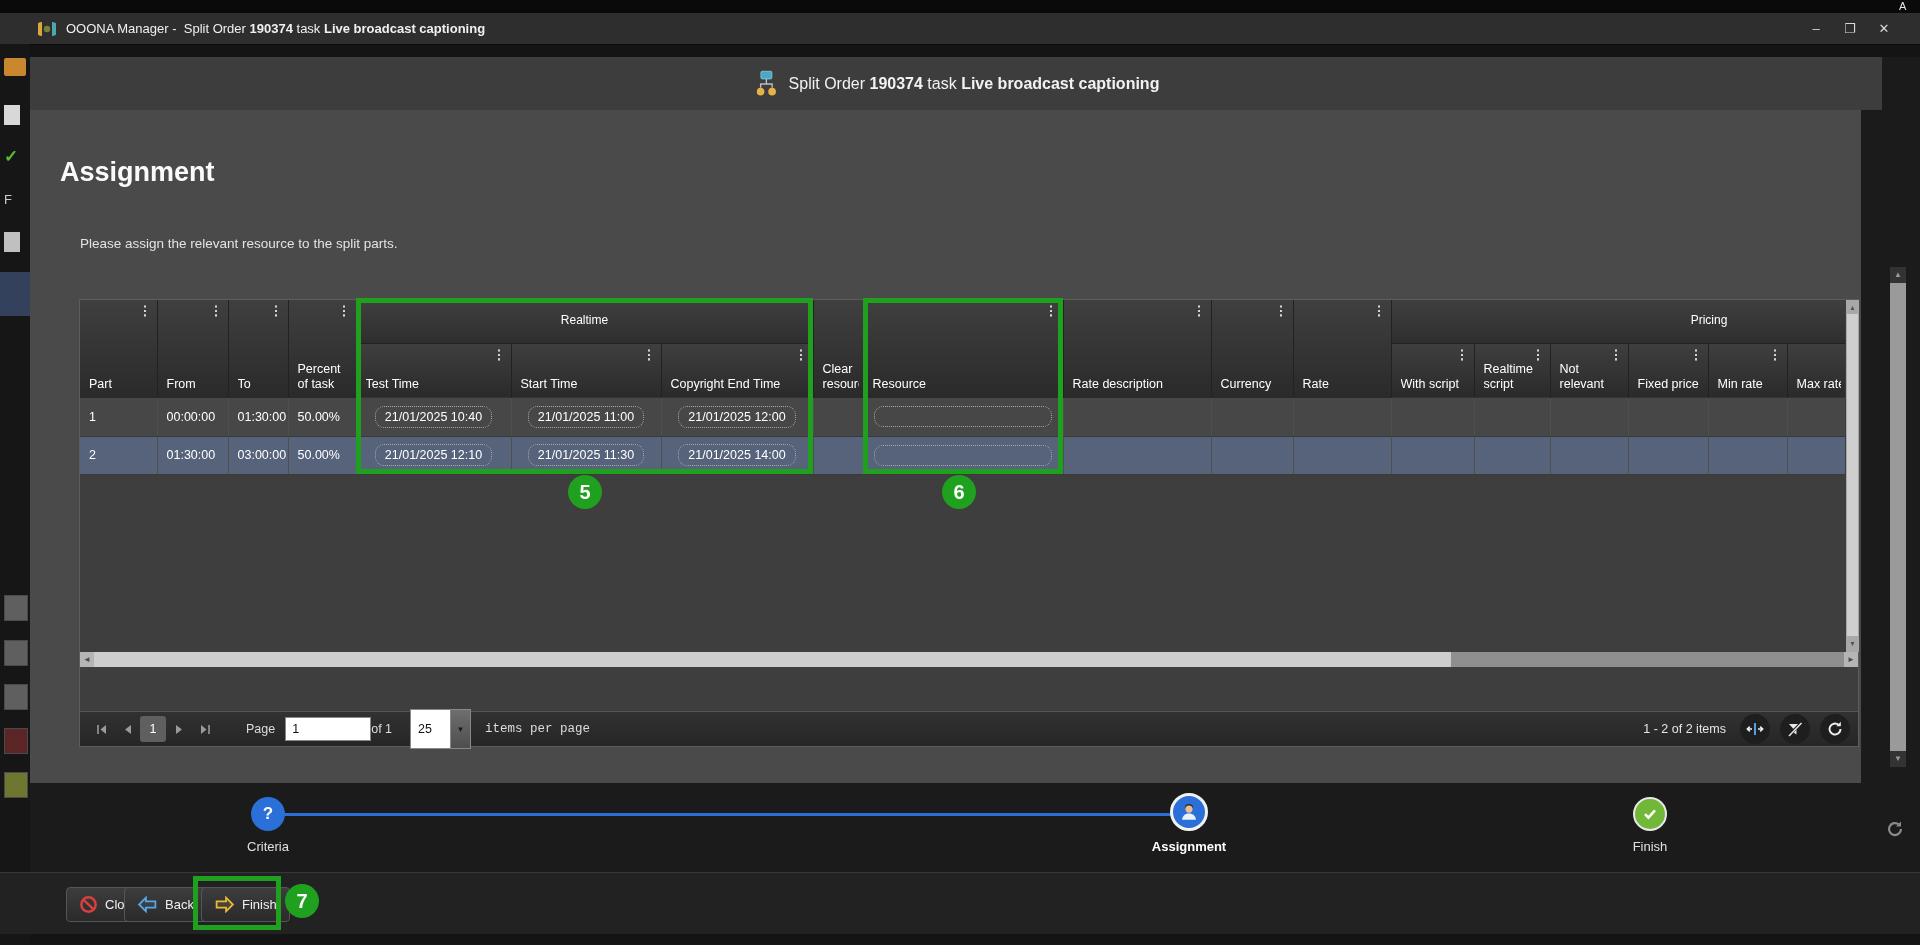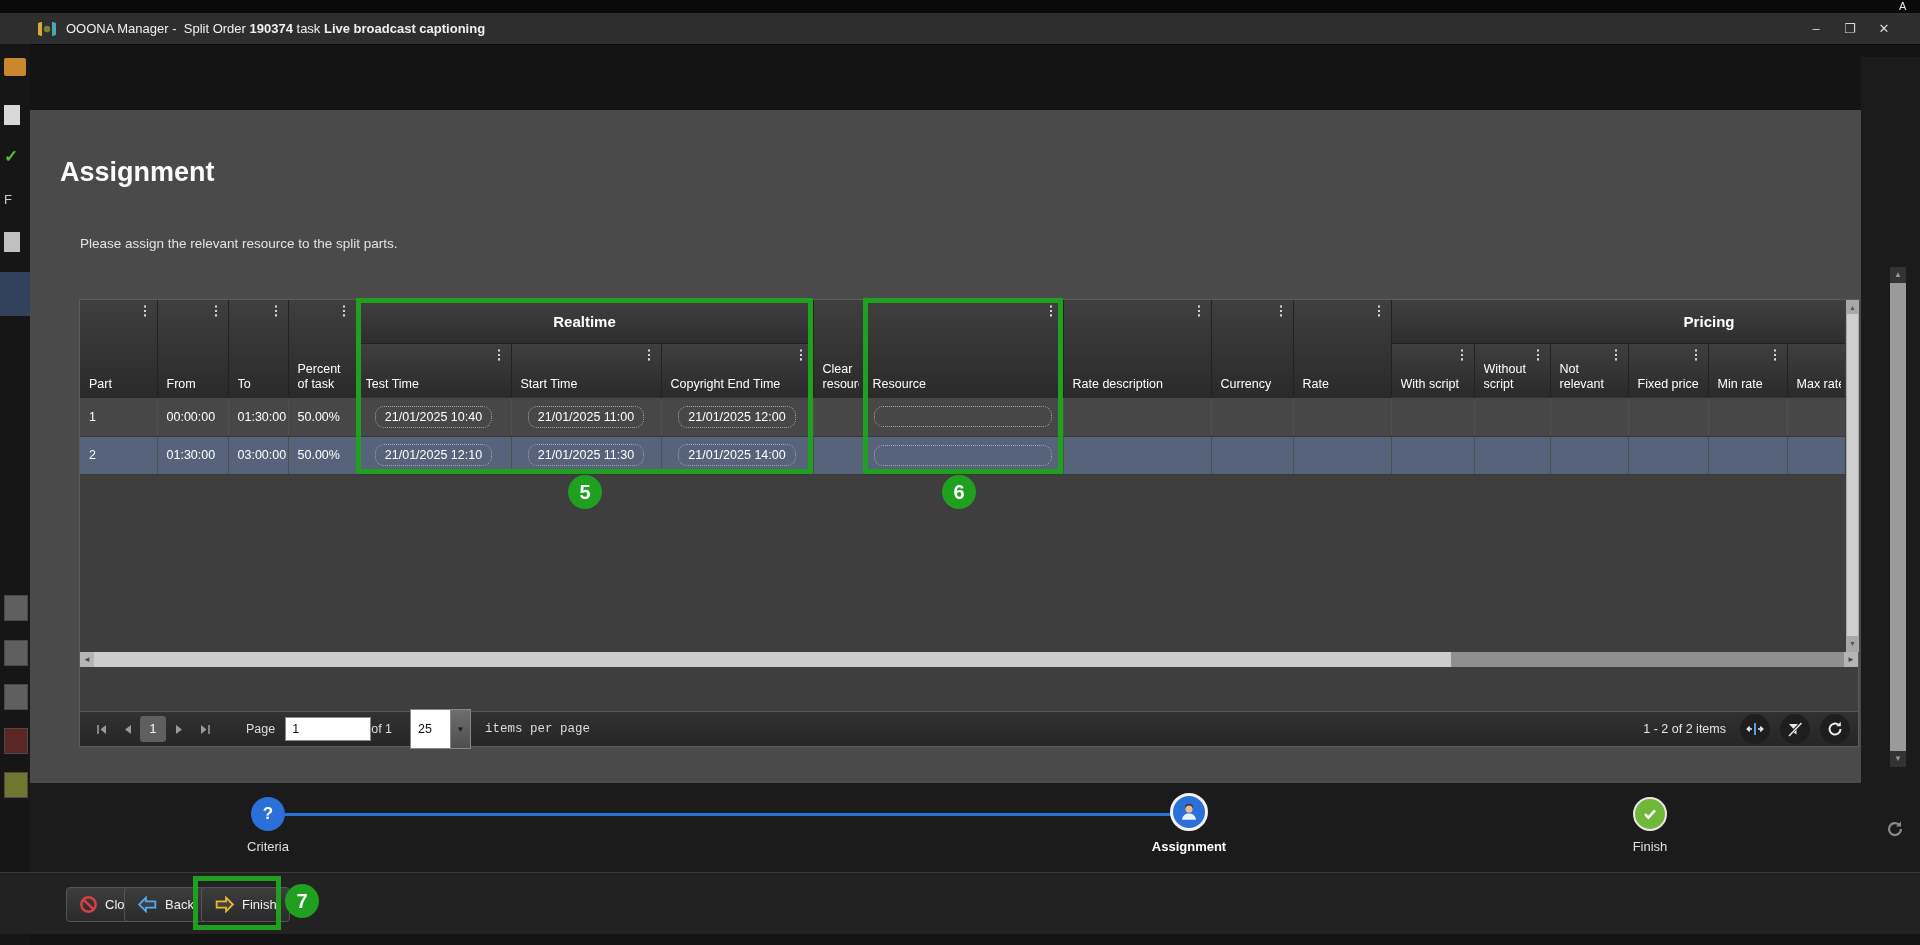--- a/index.html
+++ b/index.html
@@ -43,21 +43,21 @@
   .grid-wrap { left:79px; top:299px; width:1780px; height:448px; border:1px solid #5c5c5c; background:#3e3e3e; }
   .grid-body { position:absolute; left:0; top:0; width:1765px; height:352px; background:#3e3e3e; overflow:hidden; }
   table.grid-table { border-collapse:collapse; table-layout:fixed; width:1765px; }
   thead tr.gr { height:43px; }
   thead tr.sub { height:55px; }
   th.hcell { position:relative; background:linear-gradient(#3f3f3f,#2a2a2a); border-right:1px solid #222; font-weight:normal; }
   th.hcell .hlabel { position:absolute; left:9px; right:4px; bottom:5px; text-align:left; color:#fff; font-size:12.5px; line-height:1.25; overflow:hidden; max-height:34px; }
   th.hcell .nowrap { white-space:nowrap; }
   th.hcell .menu { position:absolute; top:4px; right:5px; color:#e0e0e0; font-size:13px; font-weight:bold; line-height:1; cursor:pointer; }
   th.gcell { position:relative; background:linear-gradient(#3f3f3f,#2e2e2e); border-right:1px solid #222; border-bottom:1px solid #222; }
-  th.gcell .glabel { position:absolute; left:50%; transform:translateX(-50%); top:50%; margin-top:-8px; color:#fff; font-size:15px; font-weight:bold; white-space:nowrap; }
+  th.gcell .glabel { position:absolute; left:50%; transform:translateX(-50%); top:50%; margin-top:-8px; color:#fff; font-size:12px; font-weight:normal; white-space:nowrap; }
   th.gcell .glabel.shift { left:calc(50% + 91px); }
   tbody tr { height:38px; }
   tbody tr.r1 { background:#474747; }
   tbody tr.r2 { background:#57627b; }
   tbody td { border-right:1px solid rgba(255,255,255,0.09); border-bottom:1px solid #3a3a3a; color:#fff; font-size:12.5px; padding-left:9px; overflow:hidden; white-space:nowrap; }
   tbody td.chipcell { padding:0 4px; text-align:center; }
   .chip { display:inline-block; border:1px dotted #a8a8a8; border-radius:9px; padding:3px 9px; color:#fff; font-size:12.5px; cursor:pointer; }
   .chip-empty { display:inline-block; border:1px dotted #a8a8a8; border-radius:9px; width:178px; height:21px; vertical-align:middle; cursor:text; }
 
   .vscroll-grid { position:absolute; left:1766px; top:0; width:13px; height:352px; background:#a8a8a8; }
@@ -147,20 +147,29 @@
       <div class="vs-arrow" style="top:0;">▲</div>
       <div class="vs-track"></div>
       <div class="vs-arrow" style="top:484px;">▼</div>
     </div>
     <svg class="rz-refresh" width="20" height="20" viewBox="0 0 20 20">
       <path d="M16 10a6 6 0 1 1-2.2-4.6" stroke="#8a8a8a" stroke-width="2.2" fill="none"></path>
       <path d="M16 2.5v5h-5z" fill="#8a8a8a"></path>
     </svg>
   </div>
 
+  <div class="abs dlg-header">
+    <svg width="26" height="28" viewBox="0 0 20 22">
+      <rect x="6" y="1" width="8.6" height="6" rx="1" fill="#4aa7c8" stroke="#8fd2e2" stroke-width="0.6"></rect>
+      <path d="M10.3 7v4 M10.3 11h-4.5v3 M10.3 11h4.5v3" stroke="#bdbdbd" stroke-width="1.1" fill="none"></path>
+      <circle cx="5.8" cy="17" r="3" fill="#e8b346"></circle>
+      <circle cx="14.8" cy="17" r="3" fill="#e8b346"></circle>
+    </svg>
+    <span class="dlg-title"><span>Split Order </span><b>190374</b><span> task </span><b>Live broadcast captioning</b></span>
+  </div>
 
   <div class="abs dlg-body">
     <div class="sect-title">Assignment</div>
     <div class="instr">Please assign the relevant resource to the split parts.</div>
   </div>
 
   <div class="abs grid-wrap">
     <div class="grid-body">
       <table class="grid-table">
         <colgroup>
@@ -239,21 +248,21 @@
             <th class="hcell">
                 <span class="menu">⋮</span>
                 <span class="hlabel nowrap">Copyright End Time</span>
               </th>
             <th class="hcell">
                 <span class="menu">⋮</span>
                 <span class="hlabel">With script</span>
               </th>
             <th class="hcell">
                 <span class="menu">⋮</span>
-                <span class="hlabel">Without script</span>
+                <span class="hlabel">Realtime script</span>
               </th>
             <th class="hcell">
                 <span class="menu">⋮</span>
                 <span class="hlabel">Not relevant</span>
               </th>
             <th class="hcell">
                 <span class="menu">⋮</span>
                 <span class="hlabel">Fixed price</span>
               </th>
             <th class="hcell">

